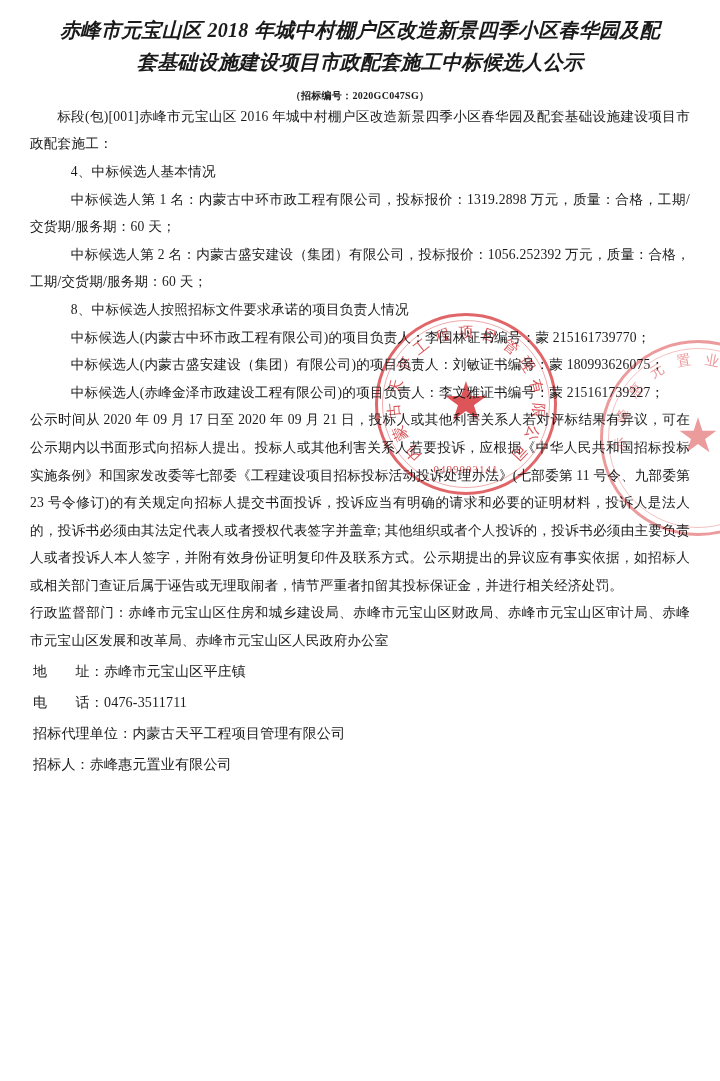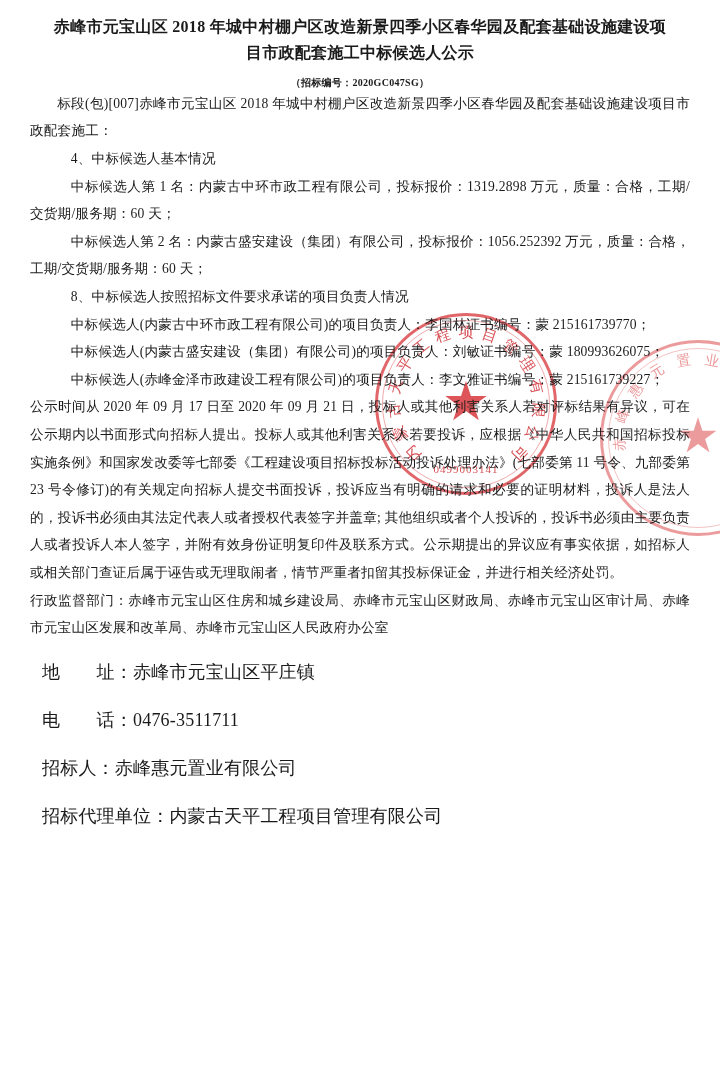--- a/index.html
+++ b/index.html
@@ -22,25 +22,26 @@
     padding: 0;
     box-sizing: border-box;
   }
   .content {
     position: relative;
     z-index: 3;
     padding: 14px 30px 0 30px;
   }
   .doc-title {
     text-align: center;
-    font-size: 16px;
+    font-size: 20px;
     font-weight: bold;
     line-height: 1.62;
     letter-spacing: 0.3px;
     margin: 0 22px;
+    font-style: italic;
   }
   .doc-subtitle {
     text-align: center;
     font-size: 10px;
     font-weight: bold;
     margin-top: 10px;
     letter-spacing: 0.3px;
   }
   p.body-line {
     font-size: 13.6px;
@@ -52,23 +53,23 @@
   }
   .block {
     margin-top: 16px;
   }
   .indent1 { text-indent: 2em; }
   .indent2 { text-indent: 3em; }
   .gap-sm { margin-top: 9px; }
   .gap-md { margin-top: 13px; }
 
   .footer-line {
-    font-size: 18px;
+    font-size: 14px;
     line-height: 2.0;
-    margin: 12px;
+    margin: 3px;
     letter-spacing: 0.2px;
   }
   .addr-label {
     display: inline-block;
   }
 
   
   .seal {
     position: absolute;
     z-index: 2;
@@ -193,21 +194,21 @@
         <span style="transform: translate(14.2144px, -76.6939px) rotate(10.5deg) translate(-50%, -50%);">业</span>
       </div>
     <div class="star">★</div>
   </div>
 
   <div class="content">
 
     <h1 class="doc-title">赤峰市元宝山区 2018 年城中村棚户区改造新景四季小区春华园及配套基础设施建设项目市政配套施工中标候选人公示</h1>
     <div class="doc-subtitle">（招标编号：2020GC047SG）</div>
 
-    <p class="body-line block indent1">标段(包)[007]赤峰市元宝山区 2018 年城中村棚户区改造新景四季小区春华园及配套基础设施建设项目市政配套施工：</p>
+    <p class="body-line block indent1">标段(包)[001]赤峰市元宝山区 2016 年城中村棚户区改造新景四季小区春华园及配套基础设施建设项目市政配套施工：</p>
 
     <p class="body-line gap-md indent2">4、中标候选人基本情况</p>
 
     <p class="body-line gap-sm indent2">中标候选人第 1 名：内蒙古中环市政工程有限公司，投标报价：1319.2898 万元，质量：合格，工期/交货期/服务期：60 天；</p>
     <p class="body-line gap-sm indent2">中标候选人第 2 名：内蒙古盛安建设（集团）有限公司，投标报价：1056.252392 万元，质量：合格，工期/交货期/服务期：60 天；</p>
 
     <p class="body-line gap-sm indent2">8、中标候选人按照招标文件要求承诺的项目负责人情况</p>
 
     <p class="body-line gap-sm indent2">中标候选人(内蒙古中环市政工程有限公司)的项目负责人：李国林证书编号：蒙 215161739770；</p>
     <p class="body-line gap-sm indent2">中标候选人(内蒙古盛安建设（集团）有限公司)的项目负责人：刘敏证书编号：蒙 180993626075；</p>
@@ -217,20 +218,20 @@
 
     <p class="body-line gap-sm">行政监督部门：赤峰市元宝山区住房和城乡建设局、赤峰市元宝山区财政局、赤峰市元宝山区审计局、赤峰市元宝山区发展和改革局、赤峰市元宝山区人民政府办公室</p>
 
     <p class="footer-line gap-sm">
       <span class="addr-label">地　　址：</span><span>赤峰市元宝山区平庄镇</span>
     </p>
     <p class="footer-line">
       <span class="addr-label">电　　话：</span><span>0476-3511711</span>
     </p>
     <p class="footer-line gap-sm">
+      <span class="addr-label">招标代理单位：</span><span>内蒙古天平工程项目管理有限公司</span>
+    </p>
+    <p class="footer-line gap-sm">
       <span class="addr-label">招标人：</span><span>赤峰惠元置业有限公司</span>
-    </p>
-    <p class="footer-line gap-sm">
-      <span class="addr-label">招标代理单位：</span><span>内蒙古天平工程项目管理有限公司</span>
     </p>
 
   </div>
 </div>
 
 </body></html>

